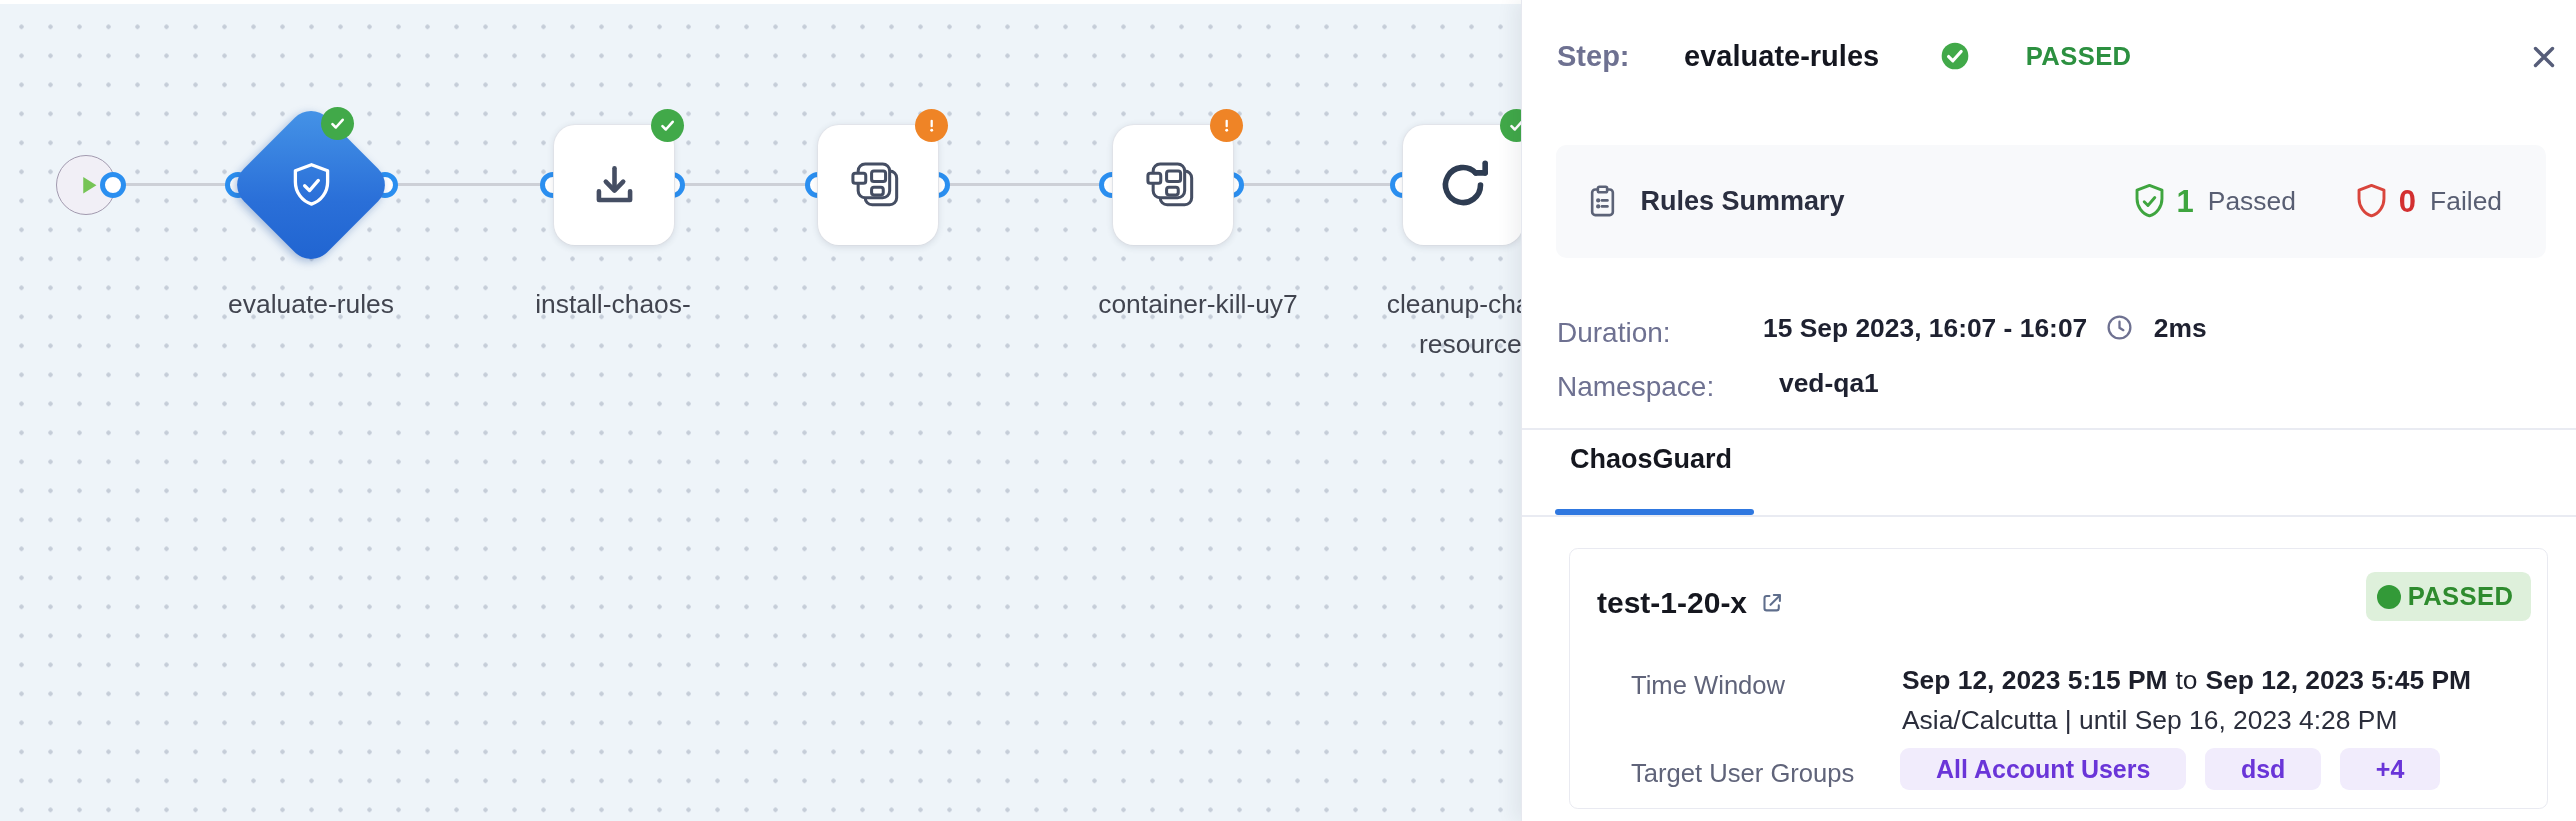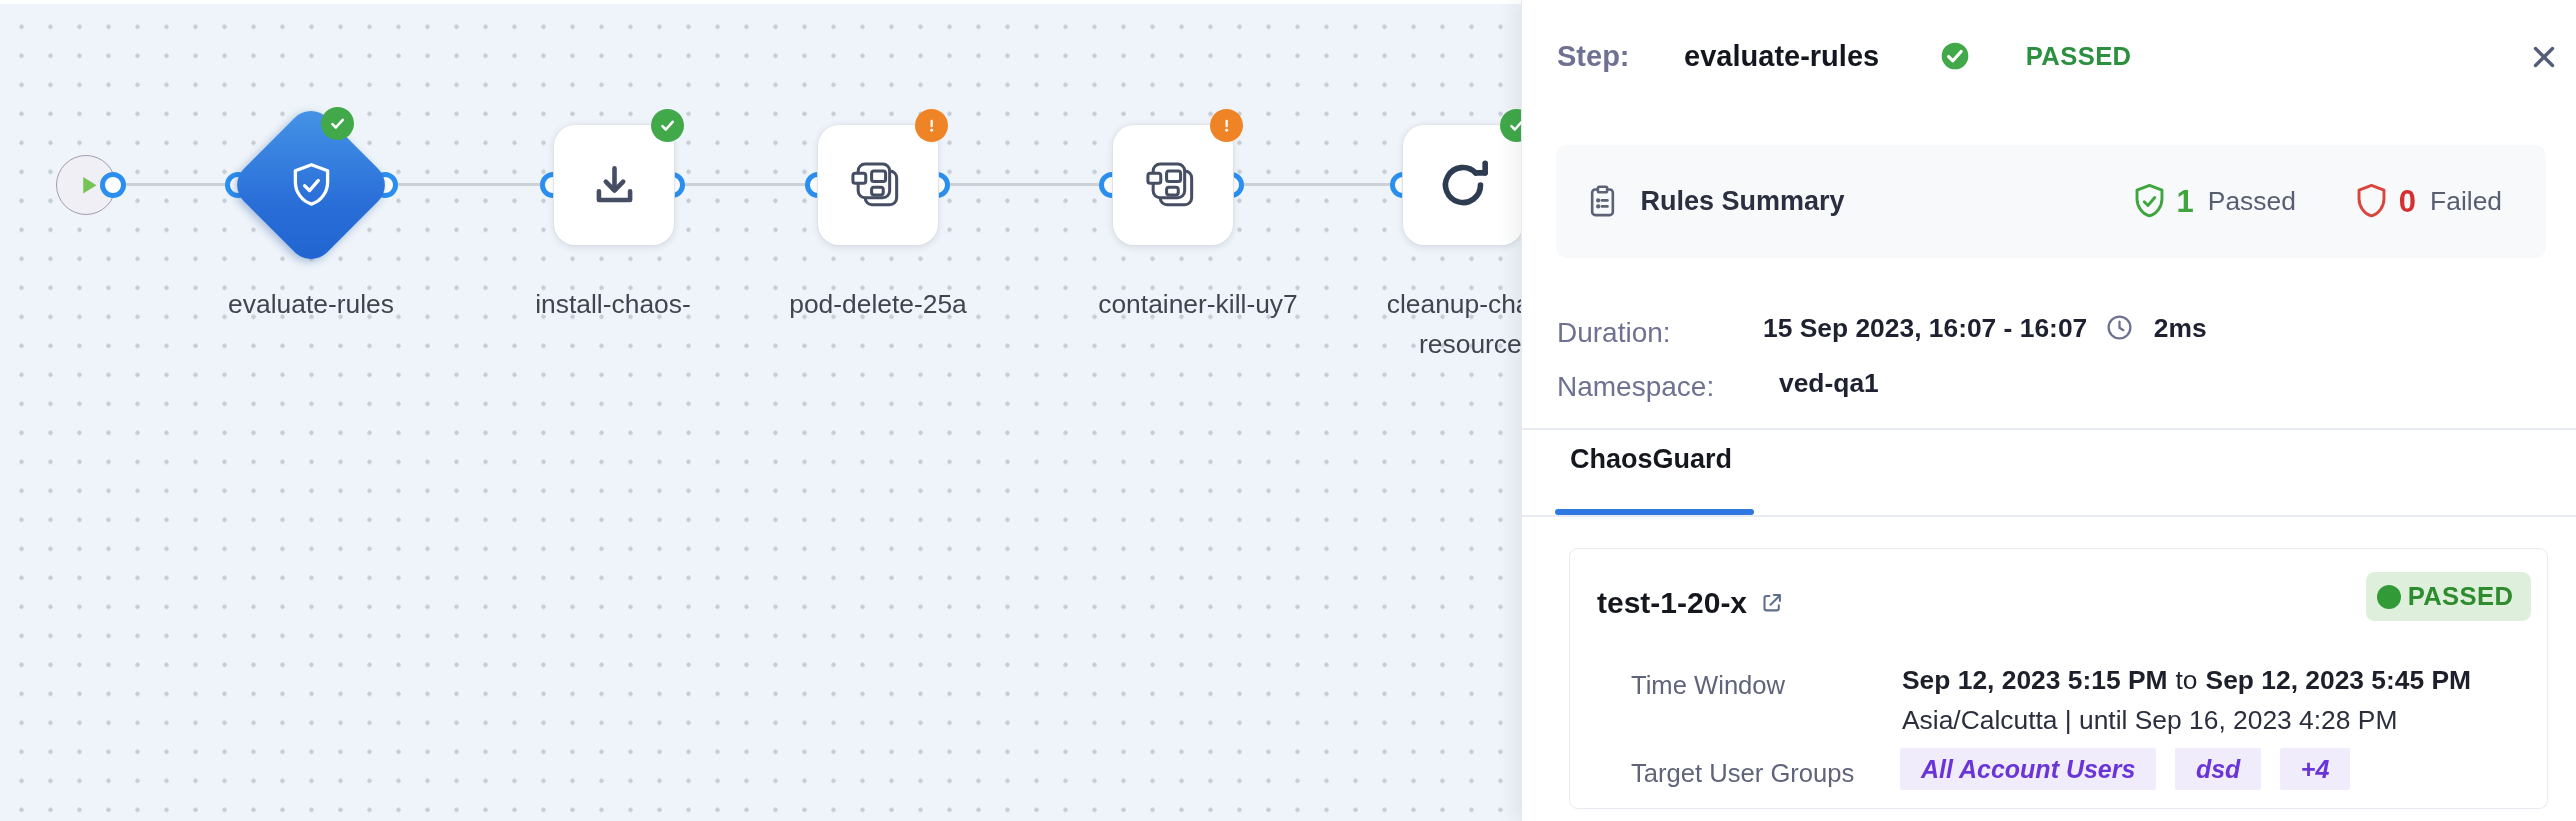--- a/index.html
+++ b/index.html
@@ -79,22 +79,22 @@
     display:flex;align-items:center;padding:0 17.6px 0 10.6px;}
   .card-badge-dot{width:24px;height:24px;border-radius:50%;background:#339a38;}
   .card-badge-text{margin-left:7px;font-size:25.6px;font-weight:700;color:#2e8b2e;letter-spacing:0.4px;}
 
   .card-row-label{position:absolute;left:61px;font-size:25.6px;color:#60647a;}
   .tw-line1{position:absolute;left:332px;top:116px;font-size:26.4px;color:#1d1f2b;}
   .tw-bold{font-weight:700;}
   .tw-join{font-weight:400;margin:0 8px;}
   .tw-line2{position:absolute;left:332px;top:156px;font-size:26.4px;color:#2b2e3c;}
   .chips{position:absolute;left:330px;top:199px;display:flex;gap:18.5px;}
-  .chip{height:42px;background:#f1ecfc;border-radius:2px;display:flex;align-items:center;
-    padding:0 21px;font-size:25px;font-weight:700;color:#6a35d8;cursor:pointer;font-style:italic;}
+  .chip{height:42px;background:#f1ecfc;border-radius:9px;display:flex;align-items:center;
+    padding:0 36px;font-size:25px;font-weight:700;color:#6a35d8;cursor:pointer;}
 </style>
 </head>
 <body>
 
 <div id="app">
 
   <div class="canvas">
     <div class="canvas-top-strip"></div>
     <div class="flow-line"></div>
 
@@ -187,23 +187,20 @@
           <path d="M5.5 12.5l4.2 4.2 8.5-9.5"></path>
         </svg>
     </div>
 
     <div class="node-label" style="left:179px;">
       <div>evaluate-rules</div>
     </div>
     <div class="node-label" style="left:481px;">
       <div>install-chaos-</div>
     </div>
-    <div class="node-label" style="left:746px;">
-      <div>pod-delete-25a</div>
-    </div>
     <div class="node-label" style="left:1066px;">
       <div>container-kill-uy7</div>
     </div>
     <div class="node-label" style="left:1345px;">
       <div>cleanup-chaos-</div>
         <div>resources</div>
     </div>
   </div>
 
   <div class="panel">

